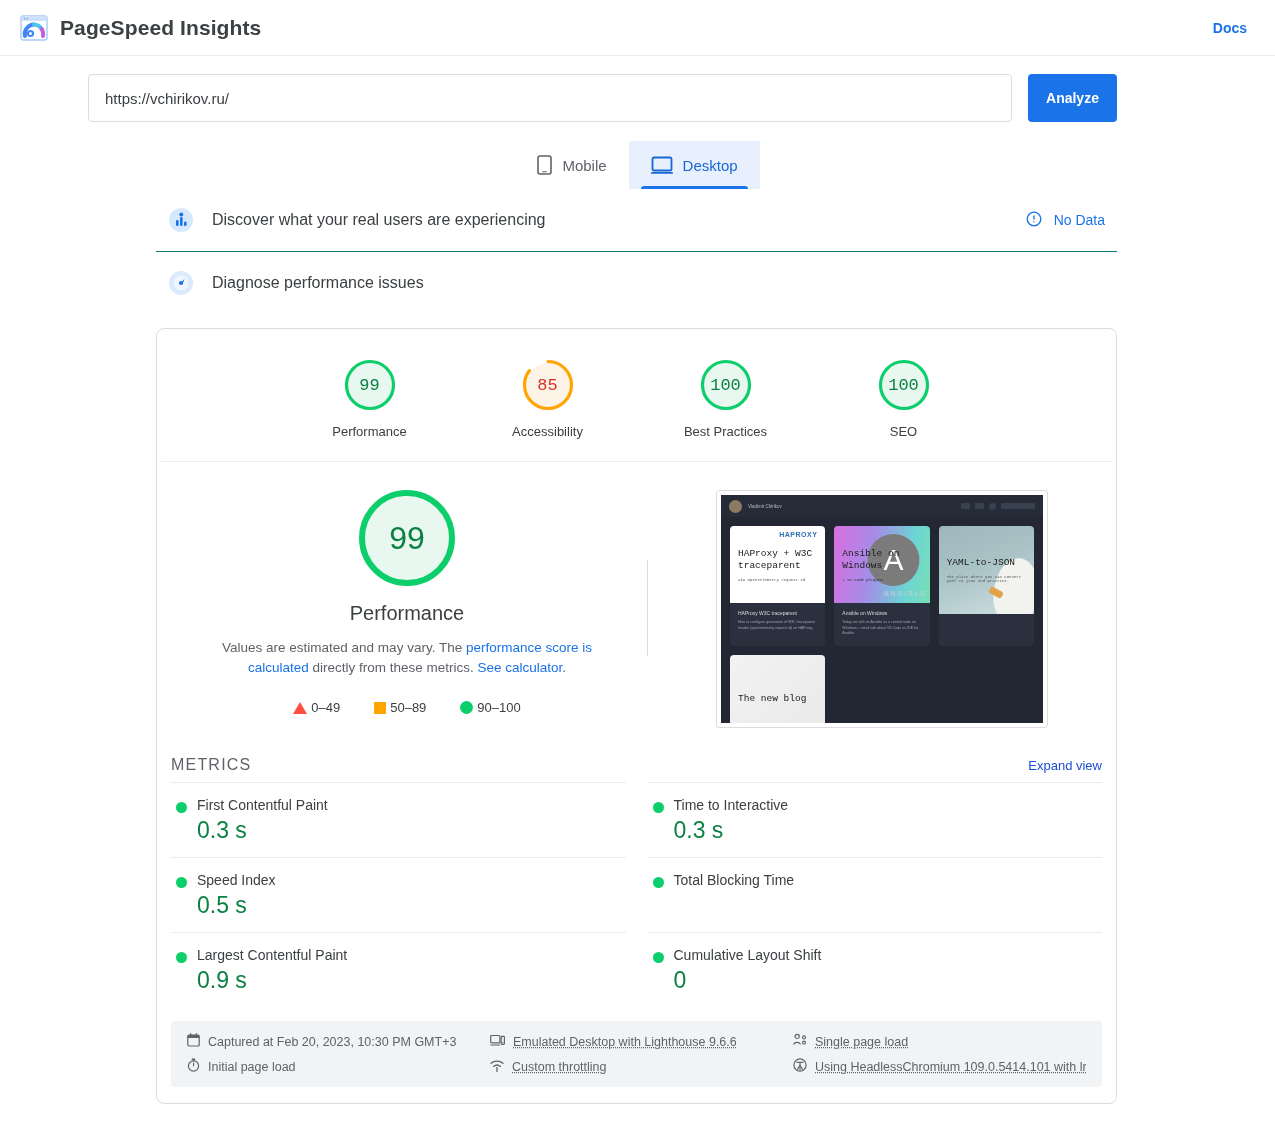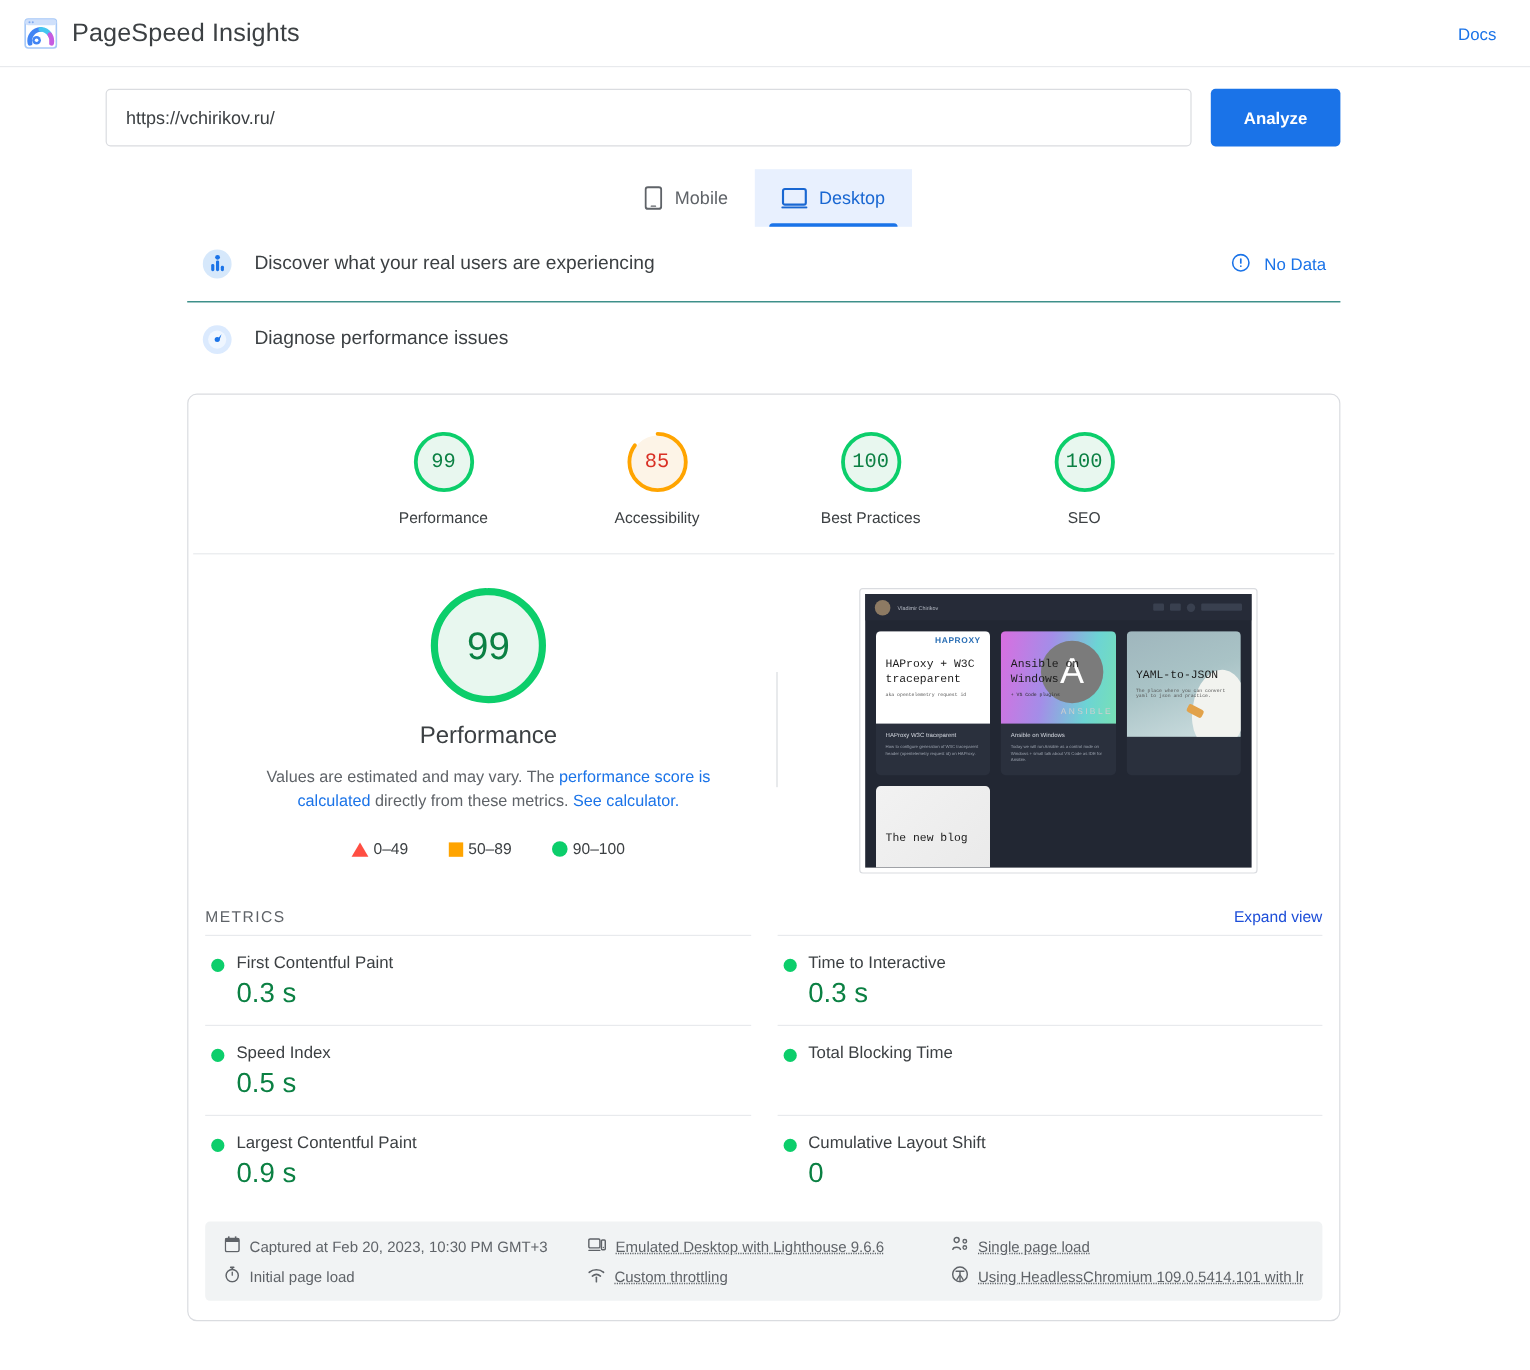--- a/index.html
+++ b/index.html
@@ -11,20 +11,21 @@
   }
   body { width: 1275px; height: 1142px; overflow: hidden; position: relative; }
 
   
   .topbar {
     height: 56px; width: 100%;
     border-bottom: 1px solid #e8eaed;
     display: flex; align-items: center;
     padding: 0 20px;
     background: #fff;
+    font-weight: bold;
   }
   .brand { display: flex; align-items: center; gap: 12px; }
   .brand-logo { width: 28px; height: 28px; display:block; }
   .brand-title { font-size: 21px; color: #3c4043; letter-spacing: .1px; }
   .topbar-spacer { flex: 1; }
   .docs-link { font-size: 14px; color: #1a73e8; text-decoration: none; padding: 6px 8px; }
 
   
   .url-row {
     margin-top: 18px;
@@ -33,21 +34,21 @@
     gap: 16px;
   }
   .url-input {
     flex: 1; height: 48px;
     border: 1px solid #dadce0; border-radius: 4px;
     padding: 0 16px; font-size: 15px; color: #3c4043;
     font-family: "Liberation Sans", sans-serif;
     outline: none; background: #fff;
   }
   .analyze-btn {
-    width: 108px; height: 48px;
+    width: 89px; height: 48px;
     background: #1a73e8; color: #fff;
     border: none; border-radius: 4px;
     font-size: 14px; font-weight: bold;
     font-family: "Liberation Sans", sans-serif;
     cursor: pointer;
   }
 
   
   .device-tabs {
     margin-top: 19px;
@@ -230,21 +231,21 @@
   .tc-newblog { background: linear-gradient(135deg,#f2f2f2 0%, #e9e9e9 100%); }
   .tcard-body { padding: 7px 8px 9px; }
   .tcb-title { font-size: 5px; color: #d6dae2; }
   .tcb-text { font-size: 3.6px; color: #9aa1ad; line-height: 5.5px; margin-top: 4px; }
 
   
   .metrics-head {
     display: flex; align-items: center;
     padding: 16px 14px 8px;
   }
-  .metrics-title { font-size: 13px; letter-spacing: 1.2px; color: #5f6368; }
+  .metrics-title { font-size: 16px; letter-spacing: 1.2px; color: #5f6368; }
   .metrics-spacer { flex: 1; }
   .expand-view { font-size: 13px; color: #1d4ed8; cursor: pointer; }
 
   .metrics-grid {
     display: grid; grid-template-columns: 1fr 1fr;
     column-gap: 22px;
     padding: 0 14px 0;
   }
   .metric {
     padding: 14px 0 13px 26px;

